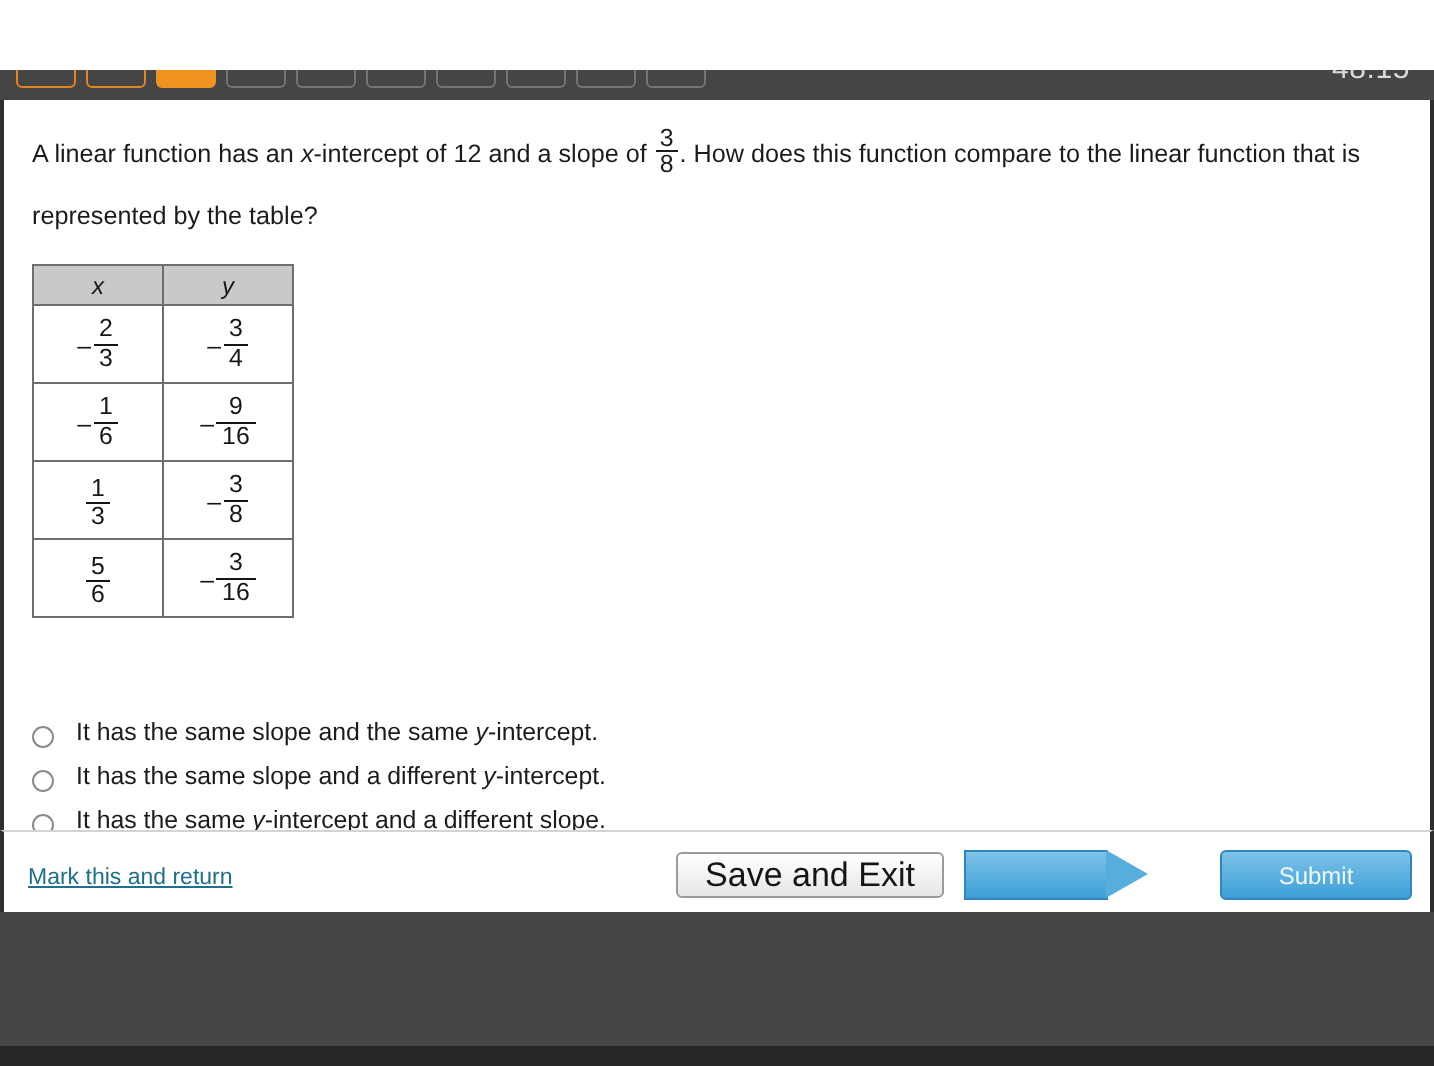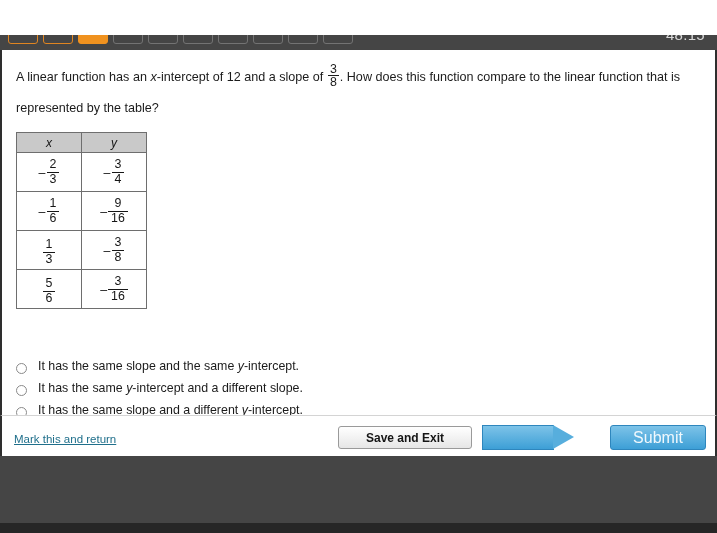--- a/index.html
+++ b/index.html
@@ -216,22 +216,22 @@
   .btn-save {
     position: absolute;
     left: 336px;
     top: 10px;
     width: 134px;
     height: 23px;
     border: 1px solid #9a9a9a;
     border-radius: 3px;
     background: linear-gradient(#ffffff, #e6e6e6);
     color: #151515;
-    font-size: 12px;
-    font-weight: bold;
+    font-size: 17px;
+    font-weight: normal;
     display: flex;
     align-items: center;
     justify-content: center;
     box-sizing: border-box;
     cursor: pointer;
   }
   .btn-next {
     position: absolute;
     left: 480px;
     top: 9px;
@@ -274,21 +274,21 @@
   .btn-submit {
     position: absolute;
     left: 608px;
     top: 9px;
     width: 96px;
     height: 25px;
     border: 1px solid #2e86bd;
     border-radius: 3px;
     background: linear-gradient(#7dc3e8, #3d9fd6);
     color: #f0f8fd;
-    font-size: 16px;
+    font-size: 12px;
     display: flex;
     align-items: center;
     justify-content: center;
     box-sizing: border-box;
     cursor: pointer;
   }
 
   
   .lower-dark {
     position: absolute;
@@ -408,25 +408,25 @@
           </tbody>
       </table>
 
       <div class="options" id="options-list">
           <div class="option">
             <span class="radio"></span>
             <span class="option-label">It has the same slope and the same <span class="ital">y</span>-intercept.</span>
           </div>
           <div class="option">
             <span class="radio"></span>
-            <span class="option-label">It has the same <span class="ital">y</span>-intercept and a different slope.</span>
+            <span class="option-label">It has the same slope and a different <span class="ital">y</span>-intercept.</span>
           </div>
           <div class="option">
             <span class="radio"></span>
-            <span class="option-label">It has the same slope and a different <span class="ital">y</span>-intercept.</span>
+            <span class="option-label">It has the same <span class="ital">y</span>-intercept and a different slope.</span>
           </div>
           <div class="option">
             <span class="option-label">It has a different slope and a different <span class="ital">y</span>-intercept.</span>
           </div>
         </div>
 
     </div>
   </div>
 
   <div class="actionbar">

